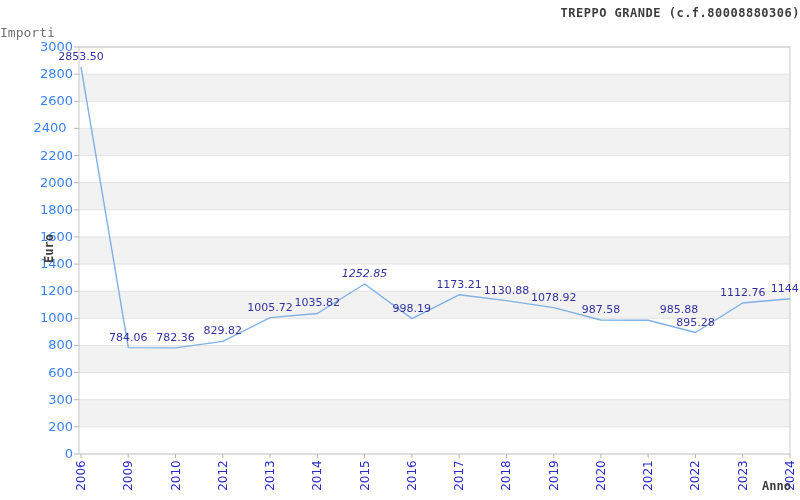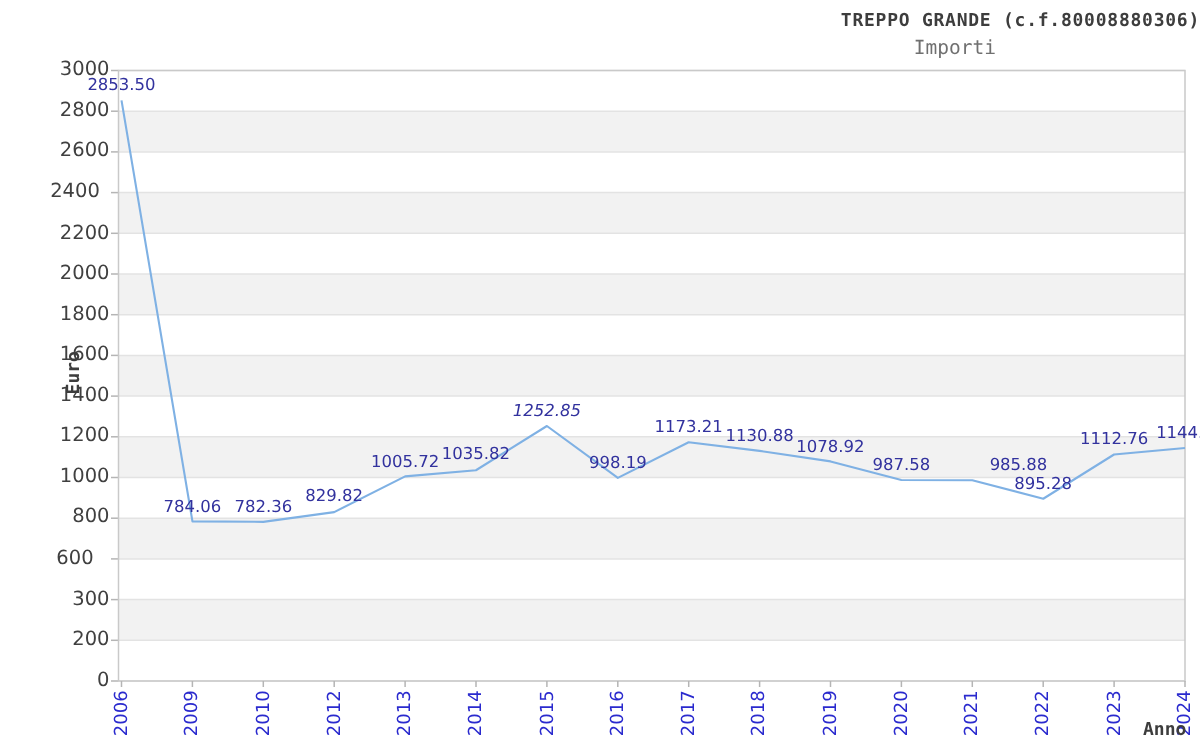--- a/index.html
+++ b/index.html
@@ -17,33 +17,33 @@
     text-align: right;
     font-family: "DejaVu Sans Mono", "Liberation Mono", monospace;
     font-weight: bold;
     font-size: 12px;
     letter-spacing: 0.5px;
     color: #3d3d3d;
   }
   .chart-subtitle {
     position: absolute;
     top: 25px; left: 0; width: 664px;
-    text-align: right;
+    text-align: left;
     font-family: "DejaVu Sans Mono", "Liberation Mono", monospace;
     font-weight: normal;
     font-size: 13px;
     color: #707070;
   }
   svg#plot-svg { position: absolute; left: 0; top: 0; }
   .ytick-label {
     position: absolute;
     width: 46px;
     text-align: right;
     font-size: 13px;
-    color: #404040;
+    color: #3b82f6;
     line-height: 14px;
   }
   .xtick-label {
     position: absolute;
     width: 34px;
     height: 13px;
     line-height: 13px;
     text-align: center;
     font-size: 12px;
     color: #2a2ace;
@@ -145,21 +145,21 @@
       <line x1="648.2" y1="454" x2="648.2" y2="458" stroke="#b5b5b5" stroke-width="1"></line>
       <line x1="695.4666666666667" y1="454" x2="695.4666666666667" y2="458" stroke="#b5b5b5" stroke-width="1"></line>
       <line x1="742.7333333333333" y1="454" x2="742.7333333333333" y2="458" stroke="#b5b5b5" stroke-width="1"></line>
       <line x1="790" y1="454" x2="790" y2="458" stroke="#b5b5b5" stroke-width="1"></line>
       <polyline points="81.0,66.9 128.3,347.6 175.5,347.9 222.8,341.4 270.1,317.6 317.3,313.5 364.6,284.0 411.9,318.6 459.1,294.8 506.4,300.6 553.7,307.6 600.9,320.0 648.2,320.2 695.5,332.5 742.7,303.0 790.0,298.7" fill="none" stroke="#7fb1e4" stroke-width="1.4" stroke-linejoin="round"></polyline>
     </svg>
   <div id="labels-layer">
       <div class="ytick-label" style="left: 27px; top: 447px;">0</div>
       <div class="ytick-label" style="left: 27px; top: 419.867px;">200</div>
       <div class="ytick-label" style="left: 27px; top: 392.733px;">300</div>
-      <div class="ytick-label" style="left: 27px; top: 365.6px; text-align: center;">600</div>
+      <div class="ytick-label" style="left: 27px; top: 365.6px;">600</div>
       <div class="ytick-label" style="left: 27px; top: 338.467px;">800</div>
       <div class="ytick-label" style="left: 27px; top: 311.333px;">1000</div>
       <div class="ytick-label" style="left: 27px; top: 284.2px;">1200</div>
       <div class="ytick-label" style="left: 27px; top: 257.067px;">1400</div>
       <div class="ytick-label" style="left: 27px; top: 229.933px;">1600</div>
       <div class="ytick-label" style="left: 27px; top: 202.8px;">1800</div>
       <div class="ytick-label" style="left: 27px; top: 175.667px;">2000</div>
       <div class="ytick-label" style="left: 27px; top: 148.533px;">2200</div>
       <div class="ytick-label" style="left: 27px; top: 121.4px; text-align: center;">2400</div>
       <div class="ytick-label" style="left: 27px; top: 94.2667px;">2600</div>

